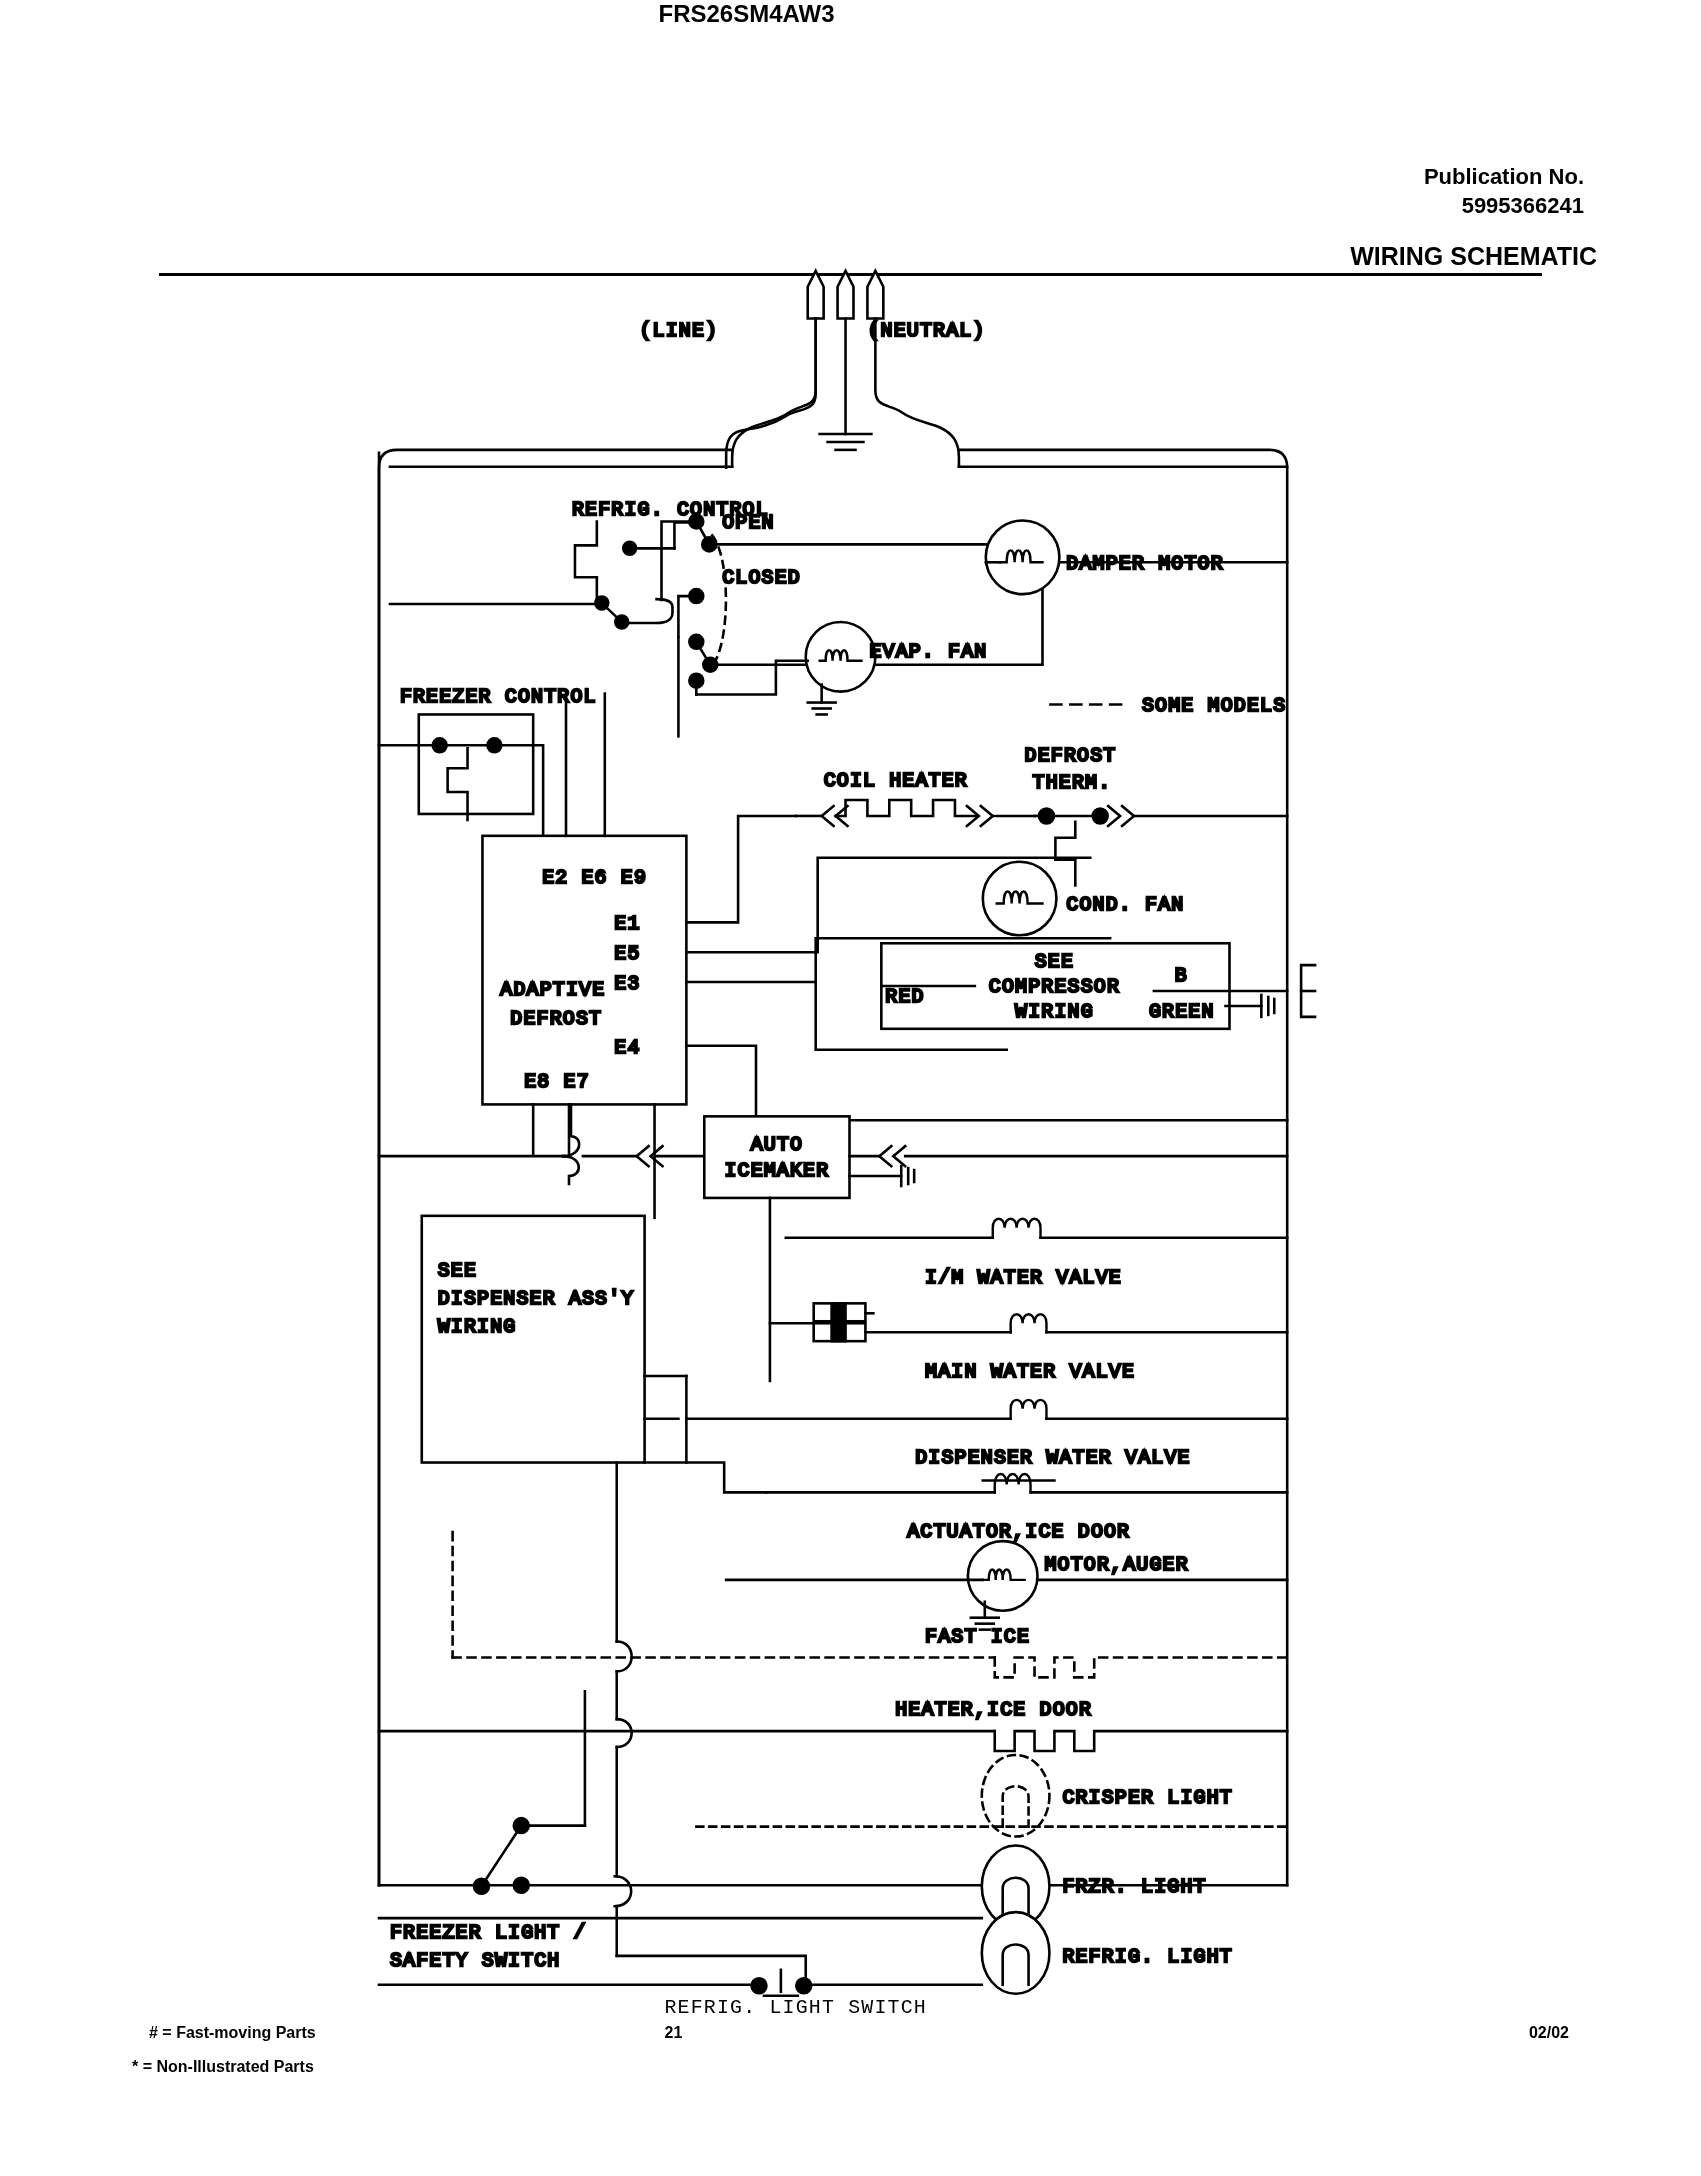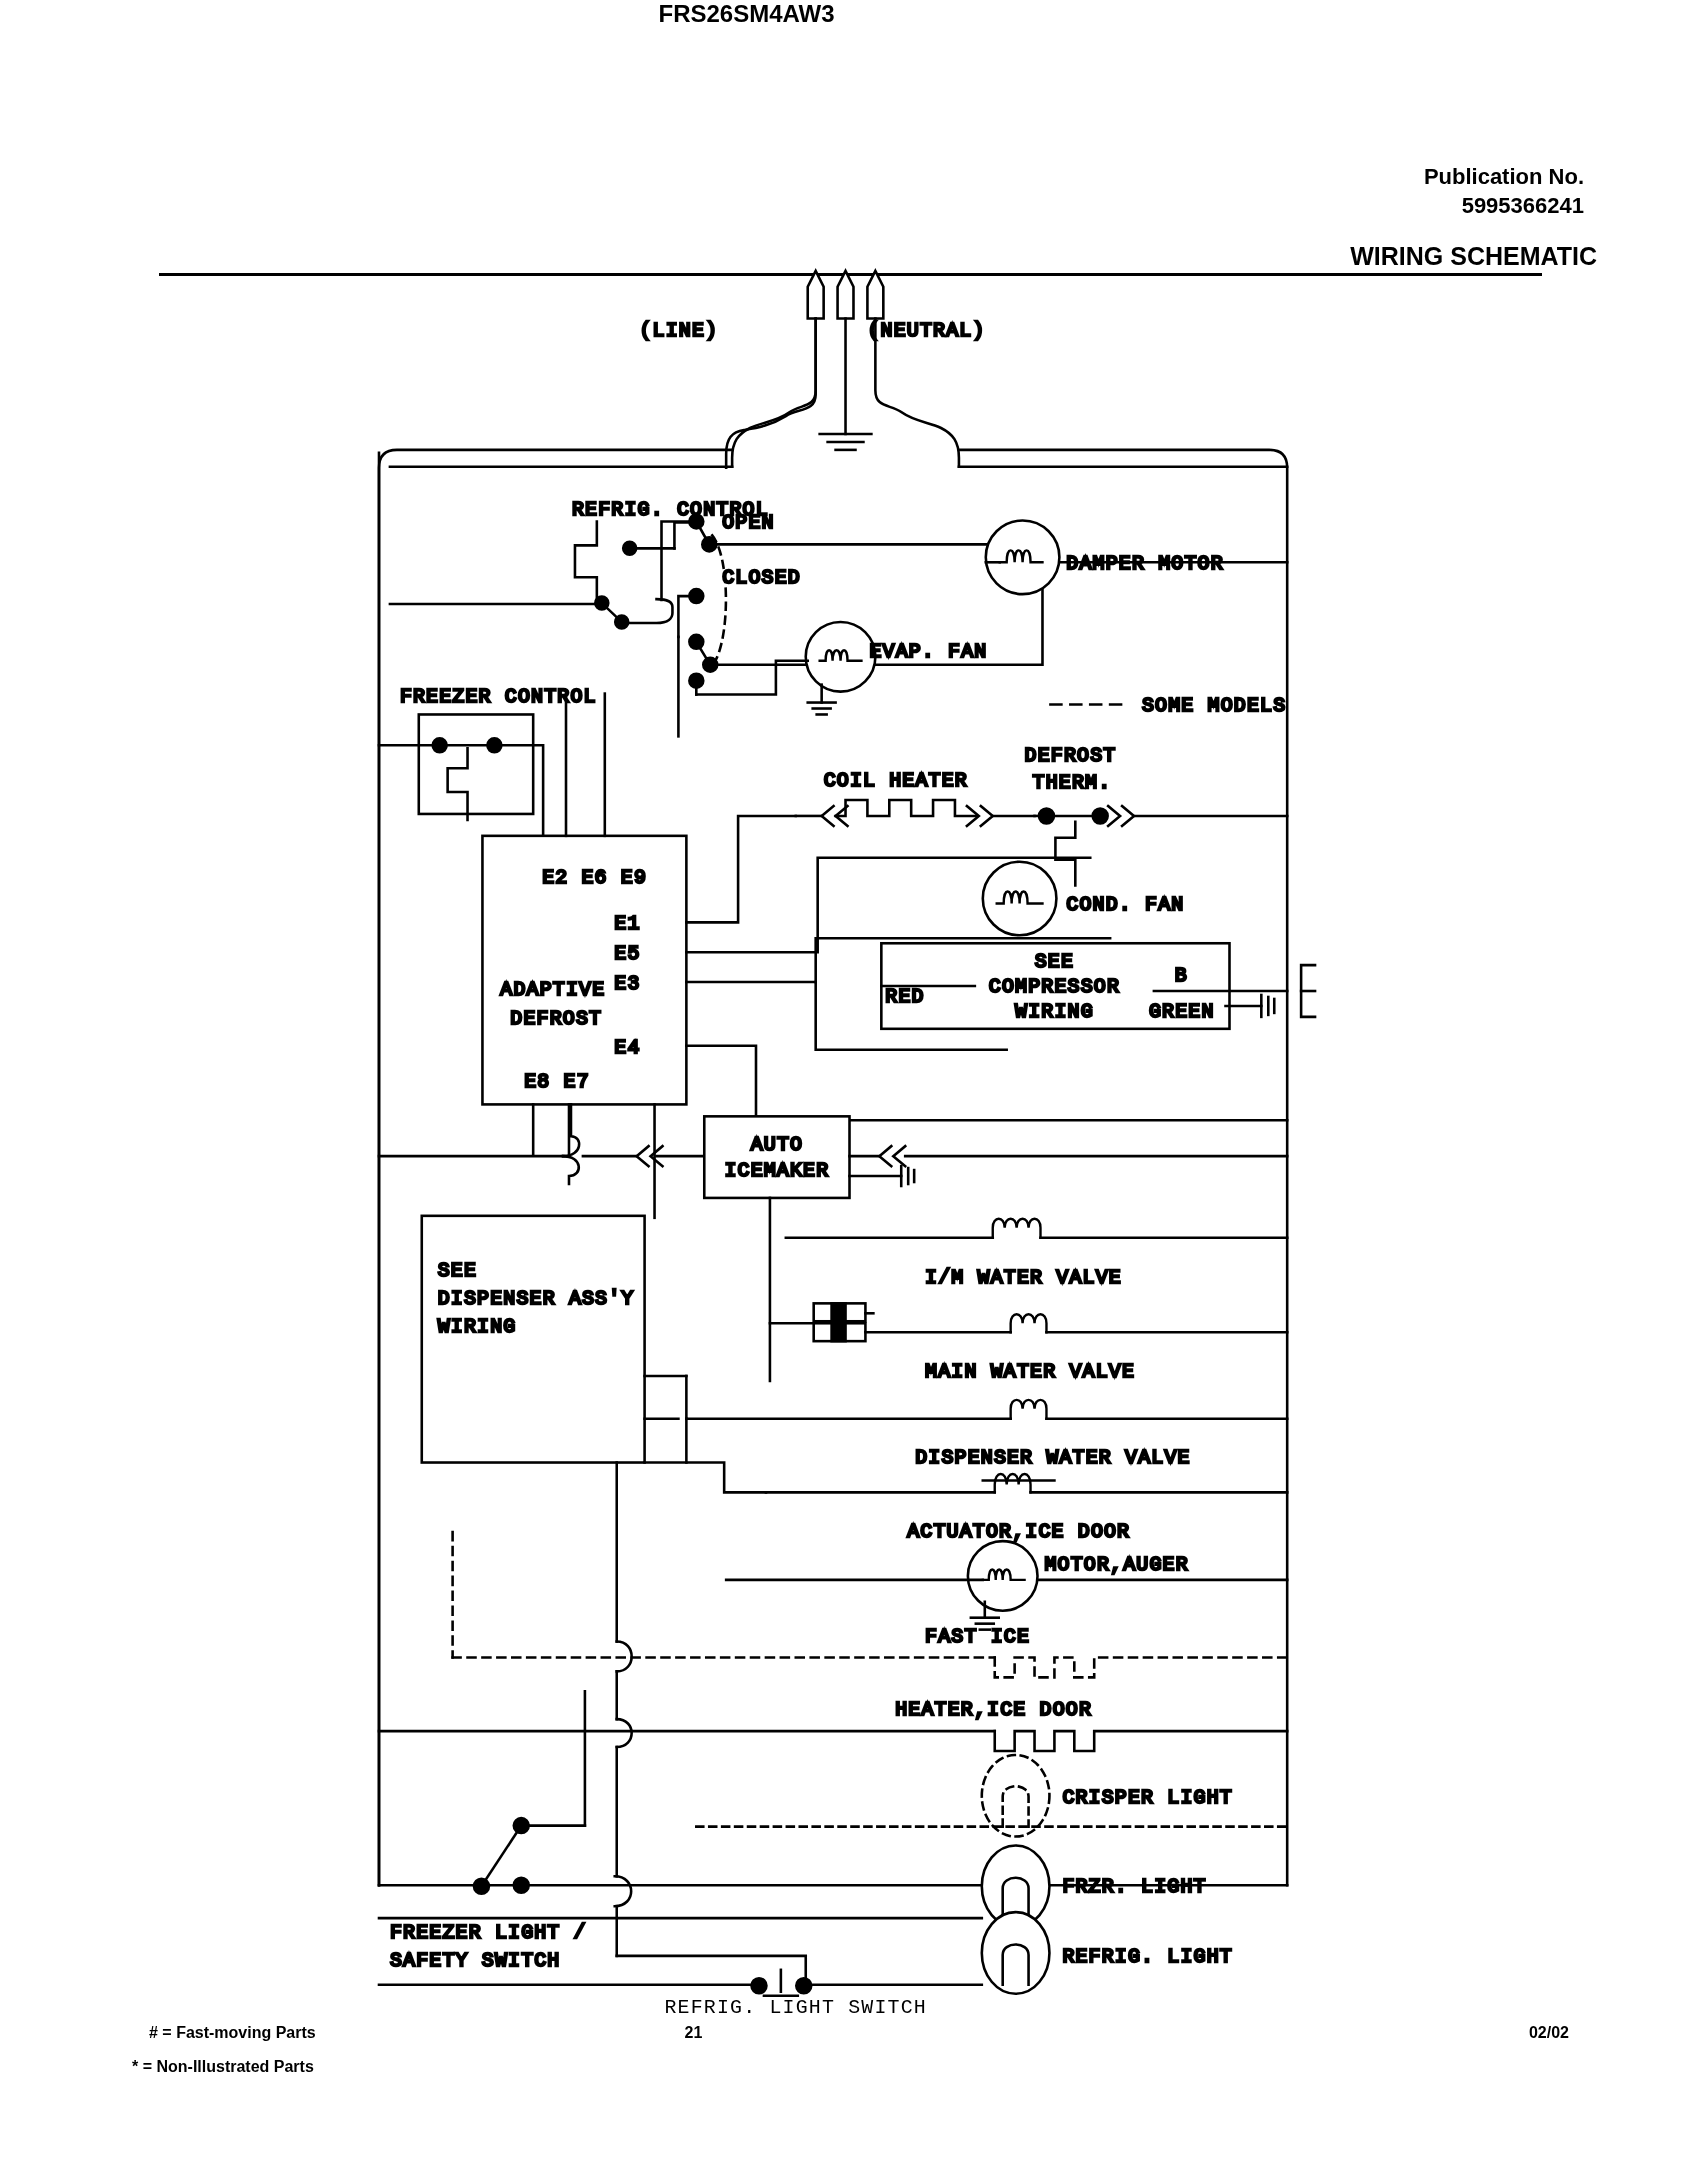--- a/index.html
+++ b/index.html
@@ -10,21 +10,21 @@
   .hdr{position:absolute;font-weight:bold;}
   #model{left:0;top:163;width:1701px;text-align:center;font-size:24px;}
   #model span{position:relative;left:-104px;}
   #pubwrap{right:117px;top:162px;text-align:right;font-size:22px;line-height:1.33;}
   #title{left:0;top:242px;width:1701px;text-align:right;font-size:25px;}
   #title span{position:relative;left:-104px;}
   #rule{position:absolute;left:159px;top:273px;width:1383px;height:3px;background:#000;}
   .ftr{position:absolute;font-weight:bold;font-size:16px;}
   #ft1{left:149px;top:2024px;}
   #ft2{left:132px;top:2058px;}
-  #ftpage{left:0;top:2024px;width:1347px;text-align:center;padding-left:20px;}
+  #ftpage{left:0;top:2024px;width:1347px;text-align:center;}
   #ftdate{right:132px;top:2024px;}
   svg{position:absolute;left:0;top:0;}
   text{font-family:"Liberation Mono","DejaVu Sans Mono",monospace;
        font-size:20px;fill:#000;letter-spacing:1.2px;}
 </style>
 </head>
 <body>
 
 <div id="sheet">
 

